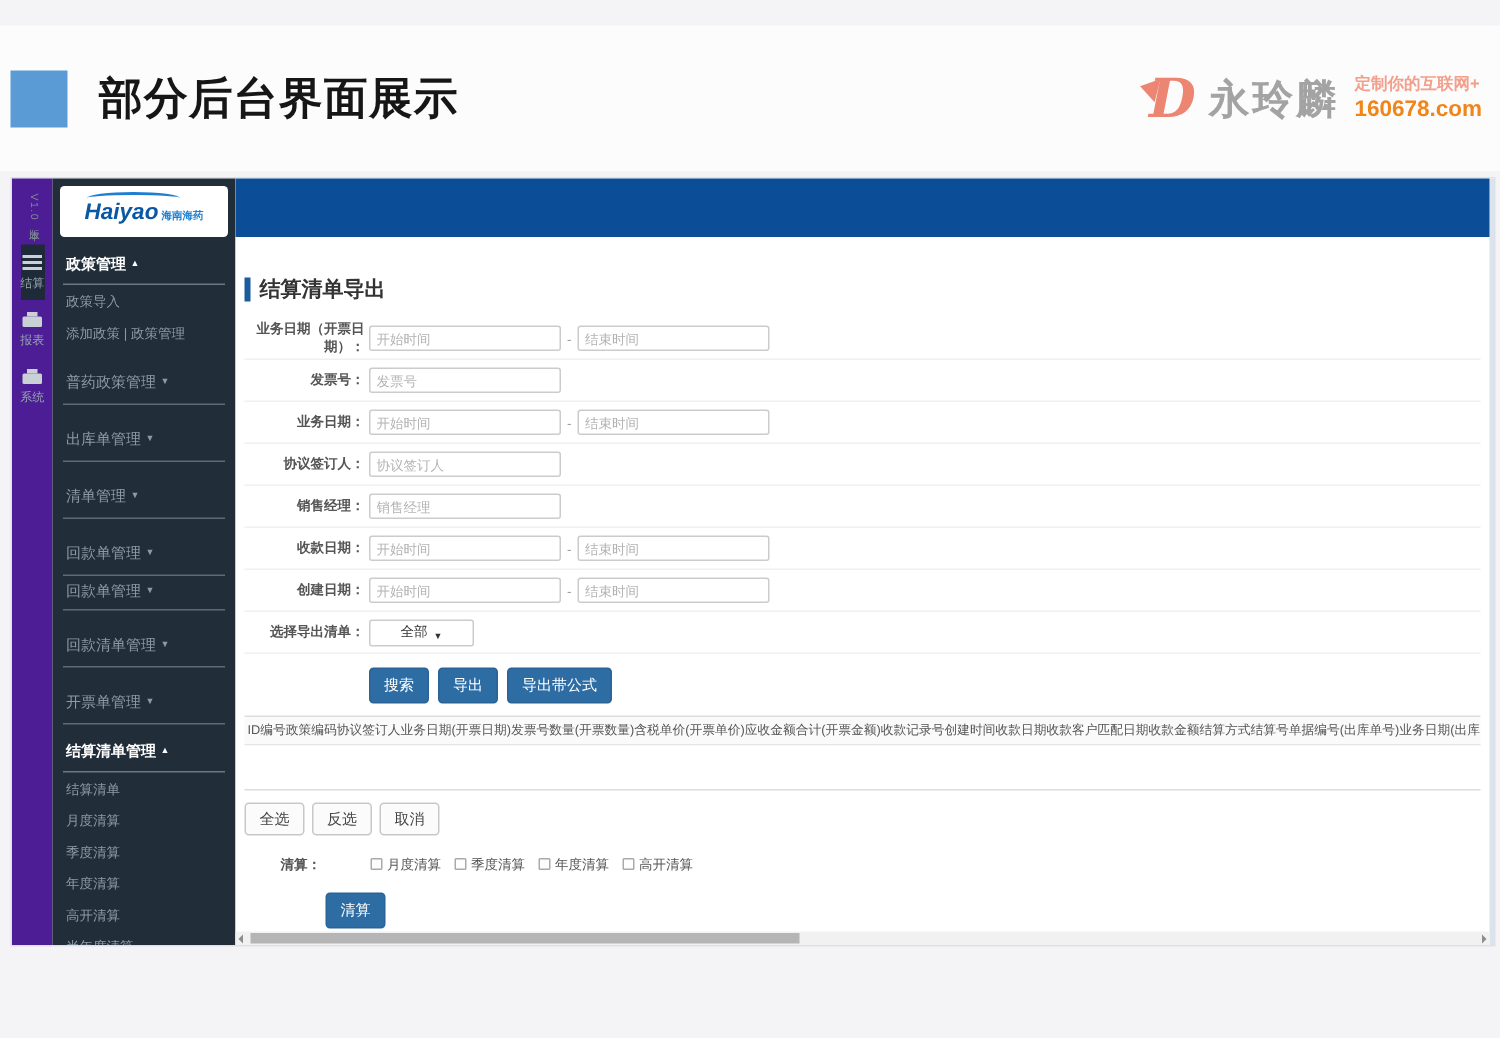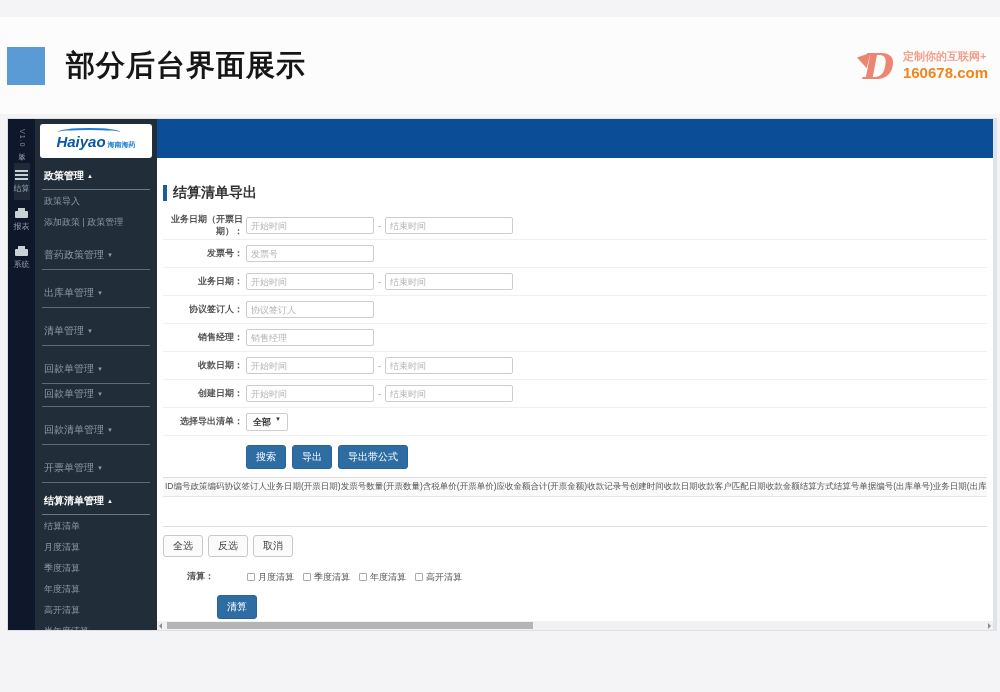--- a/index.html
+++ b/index.html
@@ -16,21 +16,21 @@
   .brand-mark .d { position:absolute; left:10px; top:0; font-family:"DejaVu Serif", serif; font-style:italic; font-weight:bold; font-size:36px; line-height:38px; color:var(--brand-coral,#ec8672); }
   .brand-name { font-size:27px; font-weight:bold; color:#a3a3a3; letter-spacing:2px; margin-right:10px; }
   .brand-side { display:flex; flex-direction:column; line-height:1.25; }
   .brand-tagline { font-size:11px; color:#f2a08c; font-weight:bold; }
   .brand-domain { font-size:15px; color:var(--brand-orange,#f08519); font-weight:bold; }
 
   
   .shot { position:absolute; left:8px; top:119px; width:988px; height:511px; display:flex; background:#fff; box-shadow:0 0 0 1px #dde1e5; }
 
   
-  .rail { width:27px; background:#0f172a; display:flex; flex-direction:column; align-items:center; flex-shrink:0; }
+  .rail { width:27px; background:#4c1d95; display:flex; flex-direction:column; align-items:center; flex-shrink:0; }
   .rail-version { writing-mode:vertical-rl; font-size:7px; color:#7e8b95; margin:10px 0 14px; letter-spacing:1px; }
   .rail-item { width:100%; padding:7px 0 6px; text-align:center; cursor:pointer; }
   .rail-item.active { background:#1e2a37; }
   .ri-icon { display:block; margin:0 auto 3px; }
   .ri-icon.list { width:13px; height:10px; background:repeating-linear-gradient(to bottom,#c9d1d7 0,#c9d1d7 2px,transparent 2px,transparent 4px); }
   .ri-icon.printer { position:relative; width:13px; height:7px; background:#c9d1d7; border-radius:1px; margin-top:4px; }
   .ri-icon.printer::before { content:""; position:absolute; top:-3px; left:3px; width:7px; height:3px; background:#c9d1d7; }
   .ri-label { font-size:8px; color:#97a3ad; }
 
   
@@ -54,21 +54,21 @@
   .content-title { margin:26px 0 10px; display:flex; align-items:center; }
   .content-title .bar { width:4px; height:16px; background:#1a5c9e; margin-right:6px; }
   .content-title .txt { font-size:14px; font-weight:bold; color:#333; }
 
   .frow { display:flex; align-items:center; min-height:28px; border-bottom:1px solid #f0f0f0; }
   .flabel { width:80px; text-align:right; font-size:9px; font-weight:bold; color:#555; line-height:1.3; flex-shrink:0; }
   .fctrl { display:flex; align-items:center; margin-left:3px; }
   .finput { width:128px; height:17px; border:1px solid #ccc; border-radius:2px; font-size:9px; padding:0 4px; color:#333; font-family:"Liberation Sans",sans-serif; }
   .finput::placeholder { color:#b3b3b3; }
   .dash { font-size:9px; color:#999; margin:0 4px; }
-  .fselect { height:18px; border:1px solid #ccc; border-radius:2px; font-size:9px; color:#333; padding:2px 6px; display:inline-flex; align-items:flex-start; cursor:pointer; background:#fff;font-weight:bold; }
+  .fselect { height:18px; border:1px solid #ccc; border-radius:2px; font-size:9px; color:#333; padding:2px 20px; display:inline-flex; align-items:flex-end; cursor:pointer; background:#fff; }
   .fselect .caret { font-size:6px; margin-left:4px; color:#333; }
 
   .btn-row { margin:9px 0 8px 83px; display:flex; gap:6px; }
   .btn-primary { background:var(--button-blue,#2e6da4); color:#fff; border:1px solid #2a6496; border-radius:3px; font-size:10px; padding:4px 9px; cursor:pointer; font-family:"Liberation Sans",sans-serif; }
 
   .rtable { border:1px solid #ddd; border-left:none; border-right:none; }
   .thead { display:flex; justify-content:space-between; align-items:center; height:19px; padding:0 2px; background:#fafafa; border-bottom:1px solid #e5e5e5; overflow:hidden; }
   .th { font-size:8.5px; color:#555; white-space:nowrap; }
   .tbody { height:29px; background:#fff; }
 
@@ -90,20 +90,21 @@
 </head>
 <body>
 
 <div class="slide-header">
   <div class="accent-square"></div>
   <div class="slide-title">部分后台界面展示</div>
   <div class="brand">
     <div class="brand-mark">
         <span class="d">D</span>
       </div>
+    <div class="brand-name">永玲麟</div>
     <div class="brand-side">
       <span class="brand-tagline">定制你的互联网+</span>
       <span class="brand-domain">160678.com</span>
     </div>
   </div>
 </div>
 
 <div class="shot">
   <div class="rail">
     <div class="rail-version">V1.0版本</div>

